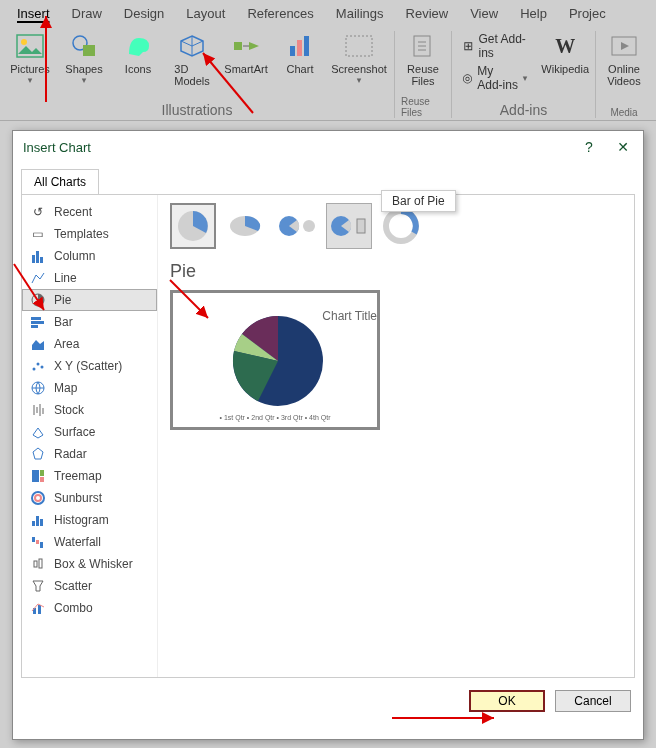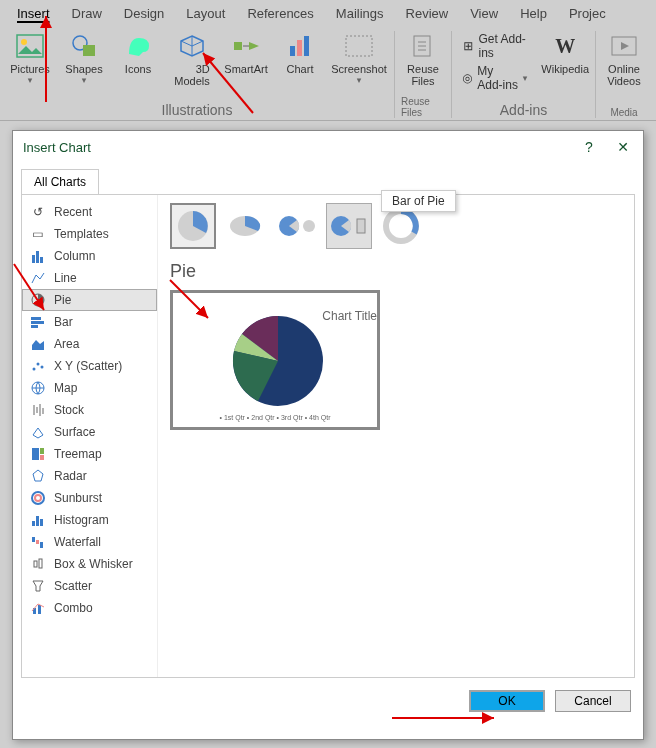--- a/index.html
+++ b/index.html
@@ -40,21 +40,21 @@
   .subtype.selected { border:2px solid #888; background:#eee; }
   .subtype.hover { background:#e0e0e0; border:1px solid #aaa; }
   .tooltip { position:absolute; background:#fff; border:1px solid #ccc; padding:3px 10px; font-size:12px; color:#333; box-shadow:2px 2px 4px rgba(0,0,0,0.2); }
   .chart-name { font-size:18px; color:#555; margin:12px 0 8px 0; }
   .preview { width:210px; height:140px; border:3px solid #888; background:#fff; position:relative; cursor:pointer;}
   .preview-title { text-align:right; font-size:12px; color:#666; margin-top:16px; }
   .preview-legend { position:absolute; bottom:6px; left:0; right:0; text-align:center; font-size:7px; color:#666; }
 
   .dlg-buttons { display:flex; justify-content:flex-end; padding:8px 12px; gap:10px; }
   .dlg-btn { width:76px; height:22px; font-size:12px; border:1px solid #999; background:#e9e9e9; cursor:pointer; }
-  .dlg-btn.primary { border:2px solid #a3a3a3; background:#0ea5e9; }
+  .dlg-btn.primary { border:2px solid #7f1d1d; background:#fef9c3; }
 
   
   .arrow-svg { position:absolute; pointer-events:none; }
 </style>
 </head>
 <body>
 
 <div class="ribbon-tabs">
   <div class="ribbon-tab active">Insert</div>
   <div class="ribbon-tab">Draw</div>
@@ -100,21 +100,21 @@
           </div>
         <span class="lbl">Icons</span>
       </div>
       <div class="rib-item">
         <div class="ic">
             <svg width="26" height="24">
               <path d="M13 2 L24 7 L24 17 L13 22 L2 17 L2 7 Z" fill="none" stroke="#3a7bc8" stroke-width="1.5"></path>
               <path d="M13 2 L13 22 M2 7 L13 12 L24 7" fill="none" stroke="#3a7bc8"></path>
             </svg>
           </div>
-        <span class="lbl" style="white-space:pre-line;text-align:right">3D
+        <span class="lbl" style="white-space:pre-line;text-align:left">3D
 Models</span>
       </div>
       <div class="rib-item">
         <div class="ic">
             <svg width="26" height="24">
               <rect x="1" y="8" width="8" height="8" fill="#7db04b"></rect>
               <path d="M10 12 L16 12" stroke="#666"></path>
               <path d="M16 8 L26 12 L16 16 Z" fill="#7db04b"></path>
             </svg>
           </div>
@@ -288,34 +288,34 @@
           <span class="si">
             <svg width="14" height="14">
               <path d="M2 10 L7 3 L12 10 L7 13 Z" fill="none" stroke="#3a7bc8"></path>
             </svg>
           </span>
           <span>Surface</span>
         </div>
       <div class="side-item">
           <span class="si">
             <svg width="14" height="14">
+              <path d="M7 1 L12 5 L10 12 L4 12 L2 5 Z" fill="none" stroke="#3a7bc8"></path>
+            </svg>
+          </span>
+          <span>Radar</span>
+        </div>
+      <div class="side-item">
+          <span class="si">
+            <svg width="14" height="14">
               <rect x="1" y="1" width="7" height="12" fill="#3a7bc8"></rect>
               <rect x="9" y="1" width="4" height="6" fill="#7db04b"></rect>
               <rect x="9" y="8" width="4" height="5" fill="#e88"></rect>
             </svg>
           </span>
           <span>Treemap</span>
-        </div>
-      <div class="side-item">
-          <span class="si">
-            <svg width="14" height="14">
-              <path d="M7 1 L12 5 L10 12 L4 12 L2 5 Z" fill="none" stroke="#3a7bc8"></path>
-            </svg>
-          </span>
-          <span>Radar</span>
         </div>
       <div class="side-item">
           <span class="si">
             <svg width="14" height="14">
               <circle cx="7" cy="7" r="6" fill="none" stroke="#3a7bc8" stroke-width="2"></circle>
               <circle cx="7" cy="7" r="3" fill="none" stroke="#e88" stroke-width="2"></circle>
             </svg>
           </span>
           <span>Sunburst</span>
         </div>

